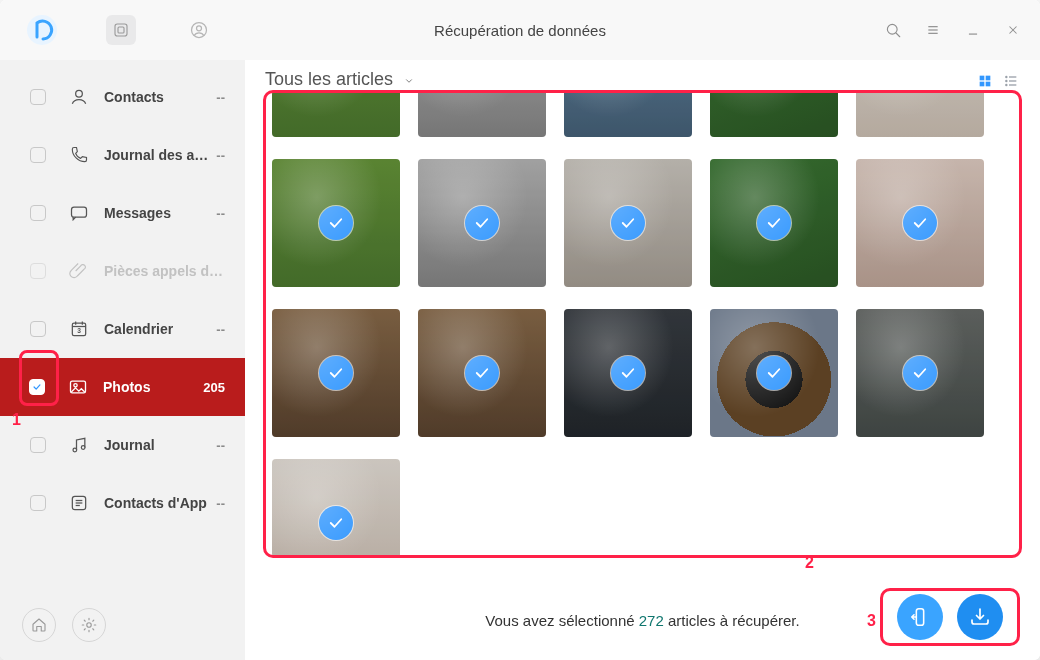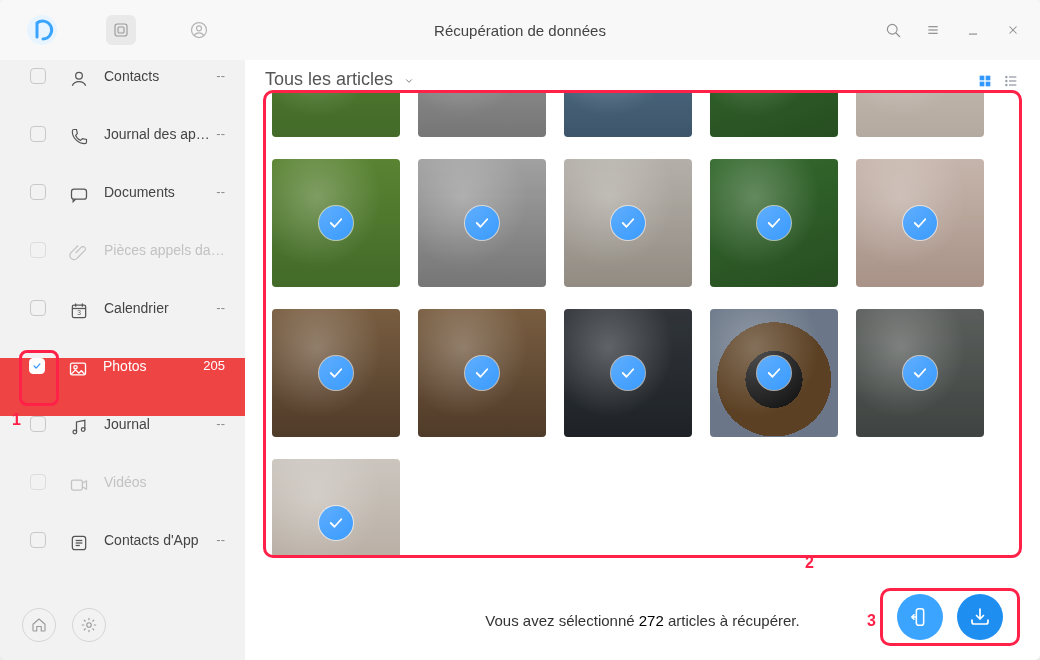--- a/index.html
+++ b/index.html
@@ -78,24 +78,25 @@
     overflow: auto;
   }
   .sidebar ul {
     list-style: none;
     margin: 0;
     padding: 8px 0 82px 0;
   }
   .sidebar li {
     height: 58px;
     display: flex;
-    align-items: flex-start;
+    align-items: center;
     padding-left: 30px;
     padding-right: 20px;
     position: relative;
+    font-weight: bold;
   }
   .sidebar li .chk {
     width: 16px; height: 16px;
     border-radius: 4px;
     border: 1.5px solid #c8c8c8;
     margin-right: 22px;
     flex: none;
     display:inline-flex; align-items:center; justify-content:center;
   }
   .sidebar li .chk.checked {
@@ -120,21 +121,21 @@
     font-size: 13px;
     color:#8a8a8a;
   }
   .sidebar li.disabled .sicon,
   .sidebar li.disabled .slabel,
   .sidebar li.disabled .scount {
     color:#c2c2c2;
   }
   .sidebar li.disabled .chk { border-color:#dddddd; }
   .sidebar li.active {
-    background:#ef4444;
+    background:#b91c1c;
     padding-left:29px;
   }
   .sidebar li.active .sicon,
   .sidebar li.active .slabel,
   .sidebar li.active .scount { color:#ffffff; }
   .sidebar li.active .chk {
     background:#ffffff; border-color:#ffffff;
   }
   .sidebar li.active .chk svg path { stroke:#3297fe; }
 
@@ -238,21 +239,21 @@
     left:0; right:0; bottom:0;
     height: 80px;
     display:flex;
     align-items:center;
     justify-content:center;
   }
   .bottombar .summary{
     font-size: 15px;
     color:#333;
   }
-  .bottombar .summary .num{ color:#000000; }
+  .bottombar .summary .num{ color:#0f766e; }
   .bottombar .actions{
     position:absolute;
     right: 20px;
     bottom: 14px;
     width: 140px; height: 58px;
     border: 3px solid #ff2148;
     border-radius: 10px;
     display:flex;
     align-items:center;
     justify-content:center;
@@ -389,21 +390,21 @@
           <span class="scount">--</span>
         </li>
         <li>
           <span class="chk"></span>
           <span class="sicon">
             <svg width="20" height="20" viewBox="0 0 24 24">
               <rect x="3" y="5" width="18" height="12" rx="3" fill="none" stroke="currentColor" stroke-width="1.5"></rect>
               <path d="M8 17l-3 3v-3" fill="none" stroke="currentColor" stroke-width="1.5"></path>
             </svg>
           </span>
-          <span class="slabel">Documents</span>
+          <span class="slabel">Messages</span>
           <span class="scount">--</span>
         </li>
         <li class="disabled">
           <span class="chk"></span>
           <span class="sicon">
             <svg width="20" height="20" viewBox="0 0 24 24">
               <path d="M8 12l6-6a3 3 0 1 1 4 4l-8 8a5 5 0 1 1-7-7l8-8" fill="none" stroke="currentColor" stroke-width="1.4"></path>
             </svg>
           </span>
           <span class="slabel">Pièces appels da…</span>
@@ -443,31 +444,20 @@
           <span class="chk"></span>
           <span class="sicon">
             <svg width="20" height="20" viewBox="0 0 24 24">
               <path d="M9 18V6l10-2v11" fill="none" stroke="currentColor" stroke-width="1.5"></path>
               <circle cx="7" cy="18" r="2.2" fill="none" stroke="currentColor" stroke-width="1.5"></circle>
               <circle cx="17" cy="15" r="2.2" fill="none" stroke="currentColor" stroke-width="1.5"></circle>
             </svg>
           </span>
           <span class="slabel">Journal</span>
           <span class="scount">--</span>
-        </li>
-        <li class="disabled">
-          <span class="chk"></span>
-          <span class="sicon">
-            <svg width="20" height="20" viewBox="0 0 24 24">
-              <rect x="3" y="6" width="13" height="12" rx="2" fill="none" stroke="currentColor" stroke-width="1.5"></rect>
-              <path d="M16 10l5-3v10l-5-3" fill="none" stroke="currentColor" stroke-width="1.5" stroke-linejoin="round"></path>
-            </svg>
-          </span>
-          <span class="slabel">Vidéos</span>
-          <span class="scount"></span>
         </li>
         <li>
           <span class="chk"></span>
           <span class="sicon">
             <svg width="20" height="20" viewBox="0 0 24 24">
               <rect x="4" y="4" width="16" height="16" rx="3" fill="none" stroke="currentColor" stroke-width="1.5"></rect>
               <line x1="8" y1="9" x2="16" y2="9" stroke="currentColor" stroke-width="1.5"></line>
               <line x1="8" y1="12" x2="16" y2="12" stroke="currentColor" stroke-width="1.5"></line>
               <line x1="8" y1="15" x2="13" y2="15" stroke="currentColor" stroke-width="1.5"></line>
             </svg>

